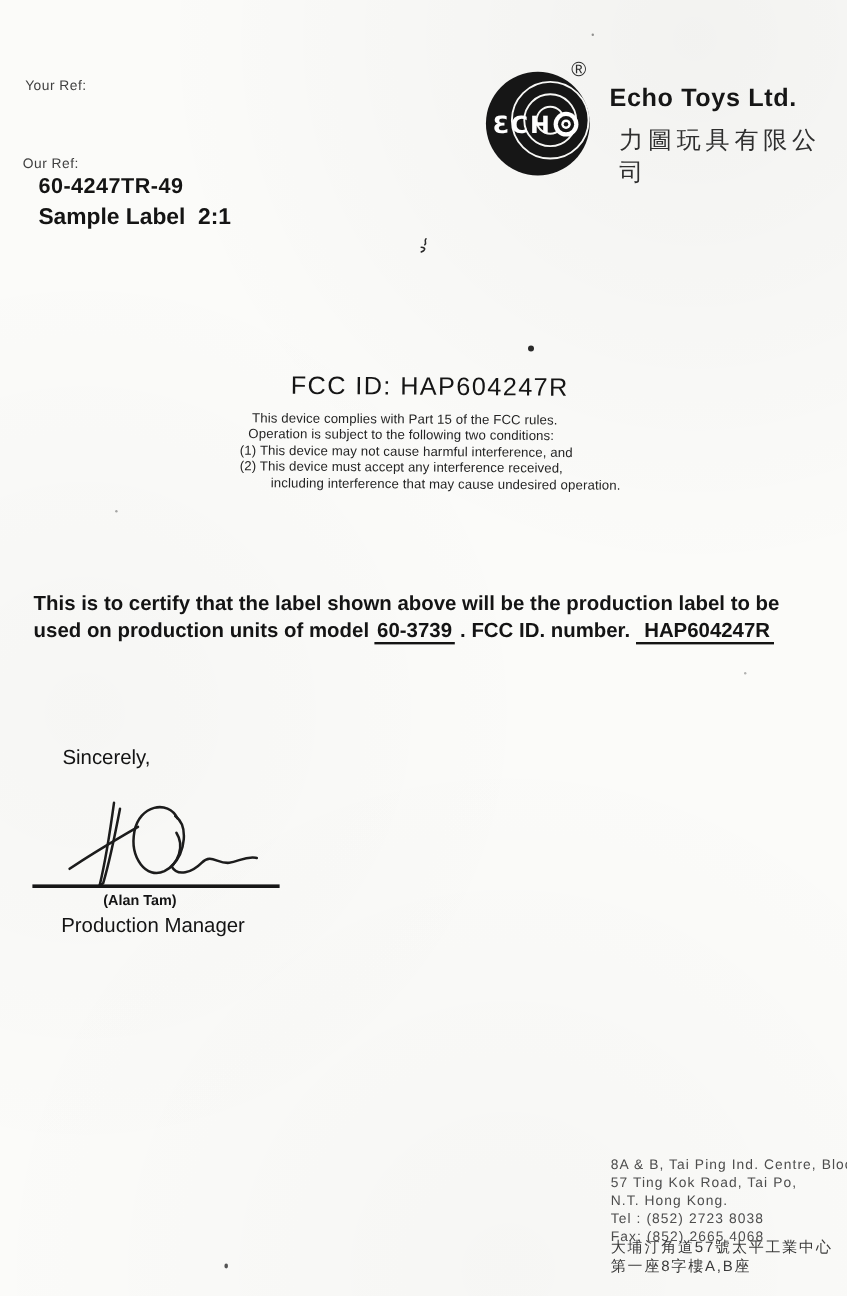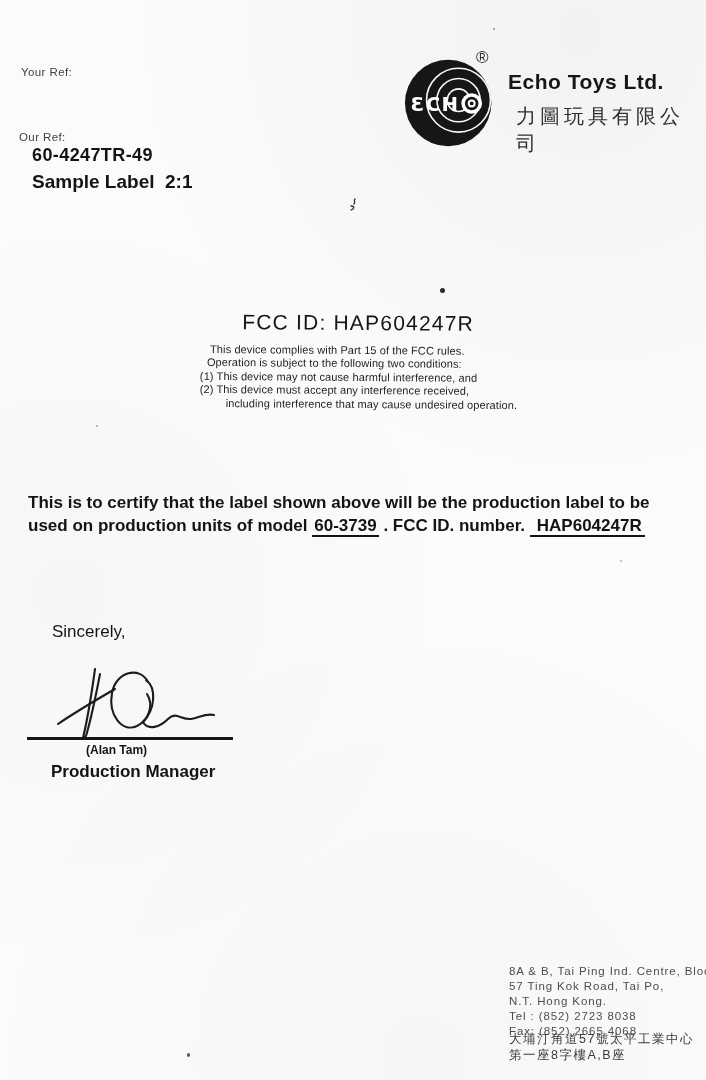--- a/index.html
+++ b/index.html
@@ -47,21 +47,21 @@
   
   .cert { left: 28px; top: 492px; width: 670px; font-size: 17px; font-weight: bold; line-height: 22.5px; color: #141414; }
   .underlined { border-bottom: 2px solid #141414; padding: 0 2px 0 2px; }
   .underlined.id { padding-left: 7px; padding-right: 3px; margin-top: 16px; }
 
   
   .sincerely { left: 52px; top: 583px; font-size: 17px; font-weight: normal; color: #141414; margin-top: 39px; }
   .signature-svg { left: 50px; top: 663px; }
   .sig-line { left: 27px; top: 737px; width: 206px; height: 3px; background: #161616; }
   .signer-name  { left: 86px; top: 743px; font-size: 12px; font-weight: bold; color: #141414; text-align: center; }
-  .signer-title { left: 51px; top: 762px; font-size: 17px; font-weight: bold; color: #141414; }
+  .signer-title { left: 51px; top: 762px; font-size: 17px; font-weight: normal; color: #141414; }
 
   
   .footer-en { left: 509px; top: 964px; font-size: 11.5px; line-height: 15px; letter-spacing: 0.9px; color: #4d4d4d; white-space: nowrap; }
   .footer-zh { left: 509px; top: 1031px; font-size: 12.5px; line-height: 16px; letter-spacing: 1.5px; color: #3a3a3a; white-space: nowrap; }
 
   
   .speck { position: absolute; background: #2a2a2a; border-radius: 50%; }
   .sp1 { left: 440px; top: 288px; width: 5px; height: 5px; }
   .sp2 { left: 187px; top: 1053px; width: 3px; height: 4px; opacity: .8; }
   .sp3 { left: 493px; top: 28px;  width: 2px; height: 2px; opacity: .5; }

